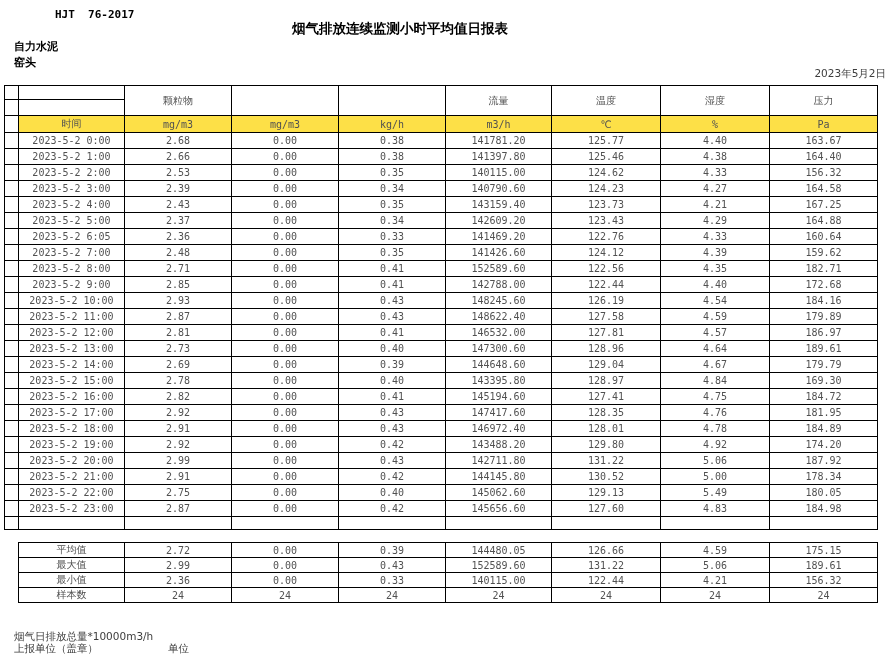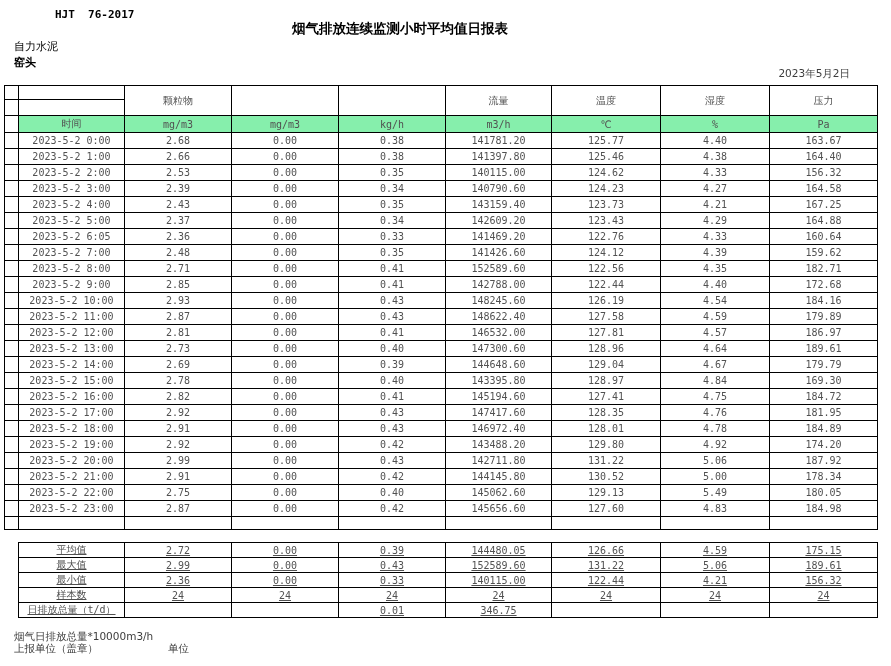--- a/index.html
+++ b/index.html
@@ -11,43 +11,43 @@
   .standard {
     position: absolute; top: 8px; left: 14px;
     font-size: 11px; font-weight: bold; white-space: pre;
     font-family: "DejaVu Sans Mono", "DejaVu Sans", monospace;
     margin-left: 41px;
   }
   .title {
     position: absolute; top: 20px; left: 0; width: 800px;
     text-align: center; font-size: 13.5px; font-weight: bold;
   }
-  .company { position: absolute; top: 39px; left: 14px; font-size: 11px; font-weight: normal; }
+  .company { position: absolute; top: 39px; left: 14px; font-size: 11px; font-weight: bold; }
   .station { position: absolute; top: 55px; left: 14px; font-size: 11px; font-weight: bold; }
-  .date    { position: absolute; top: 67px; left: 700px; width: 150px; text-align: right; font-size: 10.5px; color: #3c3c3c; }
+  .date    { position: absolute; top: 67px; left: 736px; width: 150px; text-align: right; font-size: 10.5px; color: #3c3c3c; }
 
   table { border-collapse: collapse; table-layout: fixed; }
   td {
     border: 1px solid #000;
     font-size: 10px; color: #515151;
     text-align: center; vertical-align: middle;
     padding: 0; white-space: nowrap; overflow: visible;
     font-family: "DejaVu Sans Mono", "DejaVu Sans", monospace;
   }
   .main-table    { position: absolute; top: 85px; left: 4px; border-radius: 12px; }
   .summary-table { position: absolute; top: 542px; left: 18px; }
 
   .main-table td       { height: 15px; }
   .main-table .rowA td { height: 13px; }
   .main-table .rowB td { height: 15px; }
   .main-table .rowC td { height: 16px; }
   .main-table .empty-row td { height: 12px; }
-  .green { background: #86efac; }
+  .green { background: #fde047; }
   .spacer { background: #fff; }
-  .summary-table td { height: 14px; text-decoration: underline; }
+  .summary-table td { height: 14px; }
 
   .footer-note  { position: absolute; top: 630px; left: 14px; font-size: 10.5px; color: #3c3c3c; }
   .footer-line2 { position: absolute; top: 642px; left: 14px; font-size: 10.5px; color: #3c3c3c; width: 400px; }
   .footer-line2 .unit-label { position: absolute; left: 154px; top: 0; }
 </style>
 </head>
 <body>
 
 <div class="standard">HJT  76-2017</div>
 <div class="title">烟气排放连续监测小时平均值日报表</div>
@@ -419,30 +419,20 @@
       <tr>
         <td>样本数</td>
         <td>24</td>
         <td>24</td>
         <td>24</td>
         <td>24</td>
         <td>24</td>
         <td>24</td>
         <td>24</td>
       </tr>
-      <tr>
-        <td>日排放总量（t/d）</td>
-        <td></td>
-        <td></td>
-        <td>0.01</td>
-        <td>346.75</td>
-        <td></td>
-        <td></td>
-        <td></td>
-      </tr>
     </tbody>
 </table>
 
 <div class="footer-note">烟气日排放总量*10000m3/h</div>
 <div class="footer-line2">
   <span>上报单位（盖章）</span>
   <span class="unit-label">单位</span>
 </div>
 
 </body></html>

